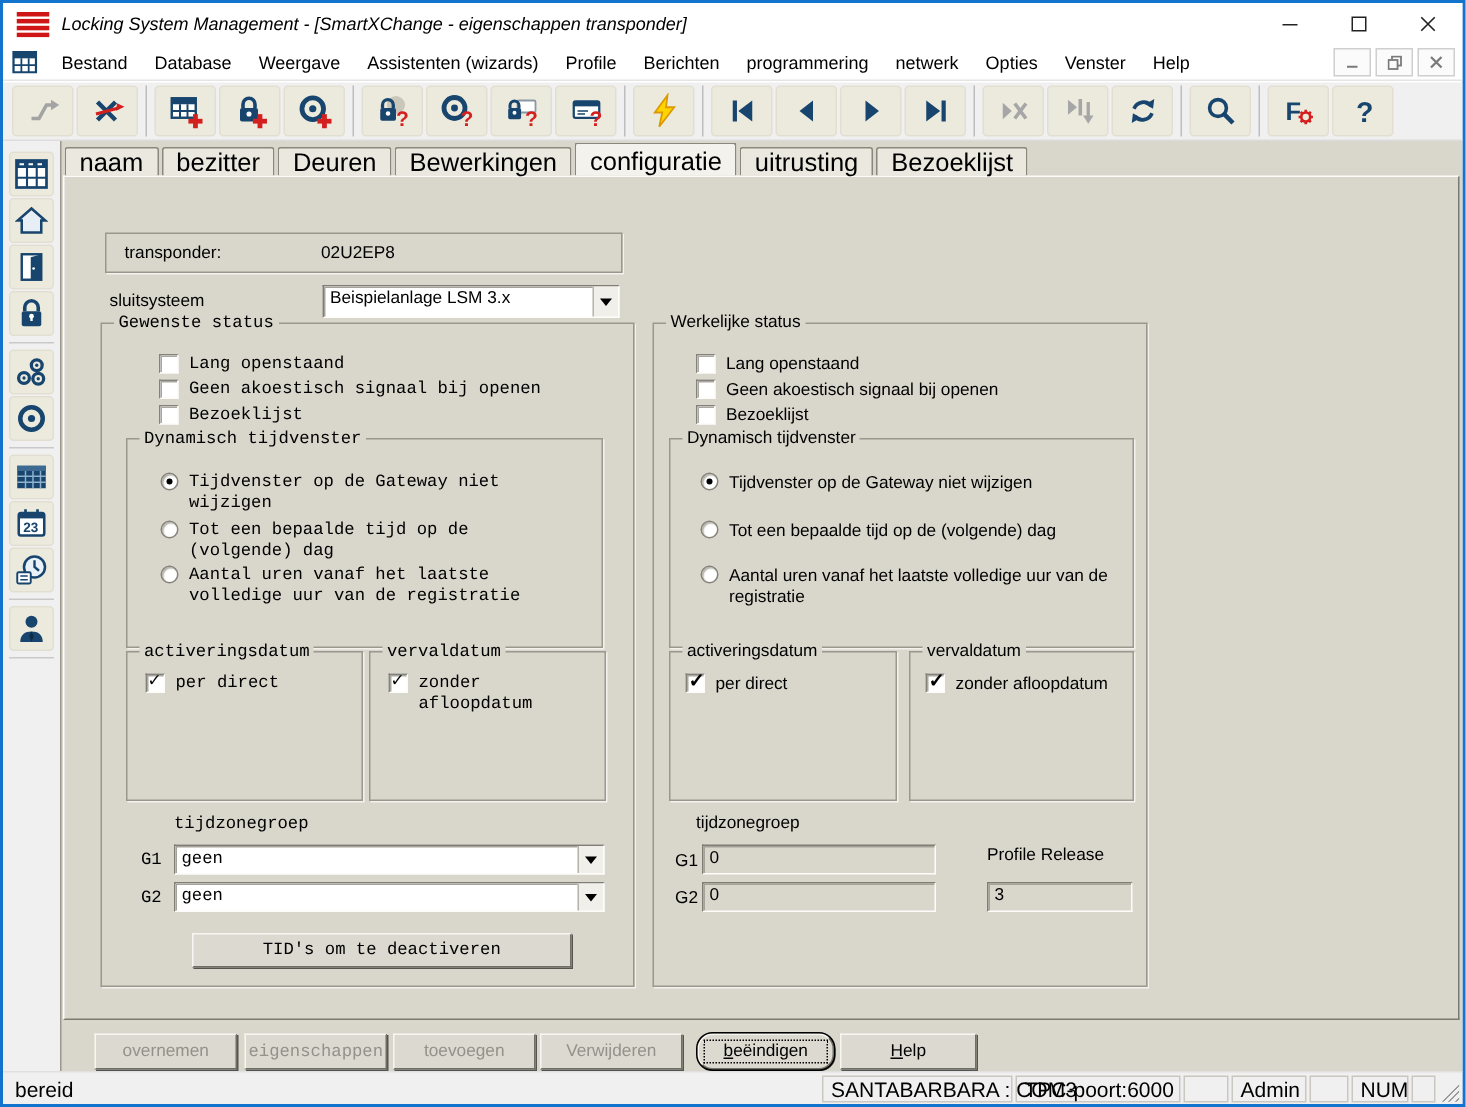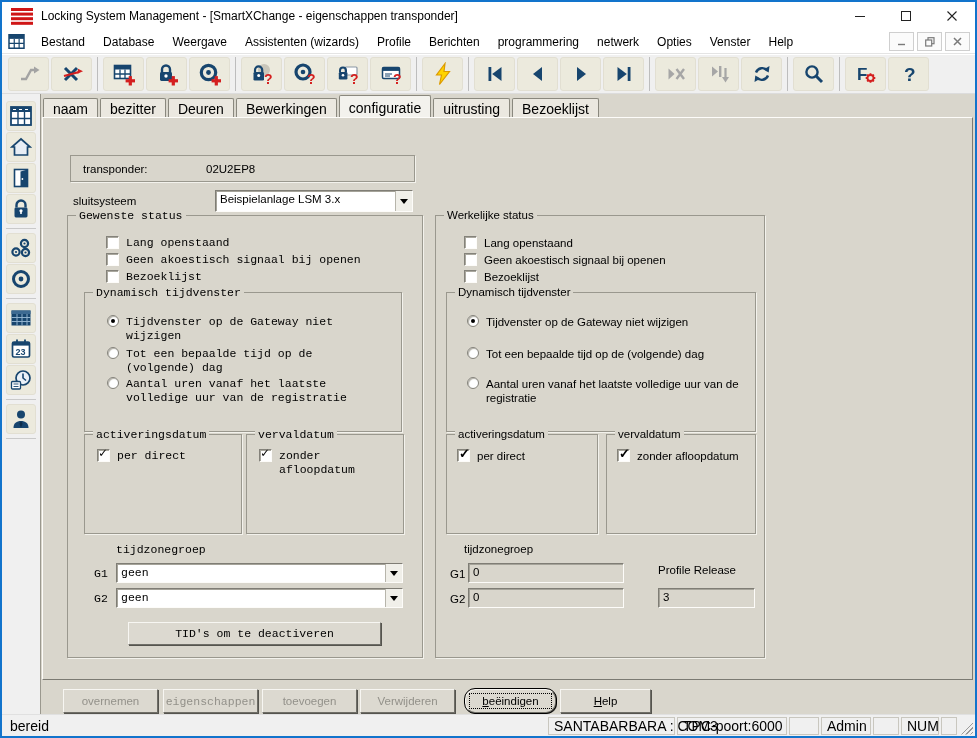--- a/index.html
+++ b/index.html
@@ -1,20 +1,20 @@
 <!DOCTYPE html>
 <html><head>
 <meta charset="utf-8">
 <style>
   * { margin:0; padding:0; box-sizing:border-box; }
   body { font-family:"Liberation Sans", sans-serif; background:#888; }
   .win { position:relative; width:977px; height:738px; background:#fff; border:2px solid #1274cc; overflow:hidden; font-size:11.5px; color:#000; }
 
   
-  .titlebar { position:absolute; top:0; left:0; right:0; height:28px; background:#fff; display:flex; align-items:center; }
+  .titlebar { position:absolute; top:0; left:0; right:0; height:28px; background:#fff; display:flex; align-items:center;font-style:italic; }
   .app-logo { margin:0 8px 0 9px; display:flex; }
   .title-text { font-size:12px; color:#000; white-space:nowrap; }
   .win-controls { margin-left:auto; display:flex; height:100%; }
   .wbtn { width:46px; height:100%; display:flex; align-items:center; justify-content:center; }
 
   
   .menubar { position:absolute; top:28px; left:0; right:0; height:24px; background:#fff; display:flex; align-items:center; border-bottom:1px solid #e4e4e4; }
   .mdi-sysicon { margin:0 7px 0 6px; display:flex; }
   .menu-item { padding:3px 9px; font-size:12px; cursor:default; white-space:nowrap; }
   .mdi-controls { margin-left:auto; display:flex; gap:3px; padding-right:5px; }
@@ -27,31 +27,31 @@
 
   
   .mainrow { position:absolute; top:92px; left:0; right:0; bottom:22px; display:flex; }
   .sidebar { width:38px; background:#f0f0f0; padding-top:6px; }
   .sbtn { width:30px; height:30px; margin:1px auto; background:#eceadd; border:1px solid #e2dfd2; border-radius:3px; display:flex; align-items:center; justify-content:center; }
   .ssep { height:1px; background:#c9c9c9; margin:4px 4px; }
   .client { position:relative; flex:1; background:#d9d6cc; border-left:1px solid #9a988e; }
 
   
   .tabstrip { position:absolute; top:1px; left:2px; height:22px; display:flex; align-items:flex-end; z-index:3; }
-  .tab { height:19px; padding:2px 9px 0; background:#ebe8e0; border:1px solid #8a887e; border-bottom:none; border-radius:2px 2px 0 0; margin-right:2px; font-size:14px; display:flex; align-items:center; }
+  .tab { height:19px; padding:2px 9px 0; background:#ebe8e0; border:1px solid #8a887e; border-bottom:none; border-radius:2px 2px 0 0; margin-right:2px; font-size:17px; display:flex; align-items:center; }
   .tab.active { height:22px; background:#f3f2ed; position:relative; z-index:4; }
   .tabpage { position:absolute; top:23px; left:1px; right:2px; height:563px; background:#d9d6cc; border:1px solid; border-color:#fdfcf9 #7b7a72 #7b7a72 #fdfcf9; z-index:2; }
 
   
   .etched { border:1px solid #9a988e; box-shadow:1px 1px 0 #f3f2ec; }
   .group { position:absolute; border:1px solid #9a988e; box-shadow:1px 1px 0 #f3f2ec; }
   .legend { position:absolute; top:-7px; left:8px; background:#d9d6cc; padding:0 3px; font-size:11.5px; white-space:nowrap; }
   .fieldbox { position:absolute; display:flex; align-items:center; }
   .flabel { position:absolute; left:12px; }
-  .fvalue { position:absolute; }
+  .fvalue { position:absolute;margin-left:8px; }
   .check { position:relative; width:13px; height:13px; background:#fff; border:1px solid; border-color:#84827a #fdfcf9 #fdfcf9 #84827a; box-shadow:inset 1px 1px 0 #aaa89e; flex:none; }
   .check.on::after { content:"✓"; position:absolute; left:1px; top:-3px; font-size:13px; font-weight:bold; color:#000; }
   .radio { position:relative; width:12px; height:12px; background:#fff; border:1px solid #84827a; border-radius:50%; box-shadow:inset 1px 1px 1px #b4b2a8; flex:none; }
   .radio.on::after { content:""; position:absolute; left:3px; top:3px; width:4px; height:4px; border-radius:50%; background:#000; }
   .ckrow { position:absolute; display:flex; gap:7px; align-items:flex-start; line-height:14px; }
   .combo { position:absolute; background:#fff; border:1px solid; border-color:#7f7d75 #fdfcf9 #fdfcf9 #7f7d75; box-shadow:inset 1px 1px 0 #a5a399; display:flex; }
   .cfield { flex:1; padding:2px 4px 0; overflow:hidden; white-space:nowrap; }
   .cbtn { width:17px; background:#f0efe9; border-left:1px solid #b7b5ab; display:flex; align-items:center; justify-content:center; }
   .cbtn::after { content:""; width:0; height:0; border:4px solid transparent; border-top:5px solid #000; margin-top:4px; }
   .robox { position:absolute; background:#d9d6cc; border:1px solid; border-color:#7f7d75 #fdfcf9 #fdfcf9 #7f7d75; box-shadow:inset 1px 1px 0 #a5a399; padding:2px 4px 0; }

